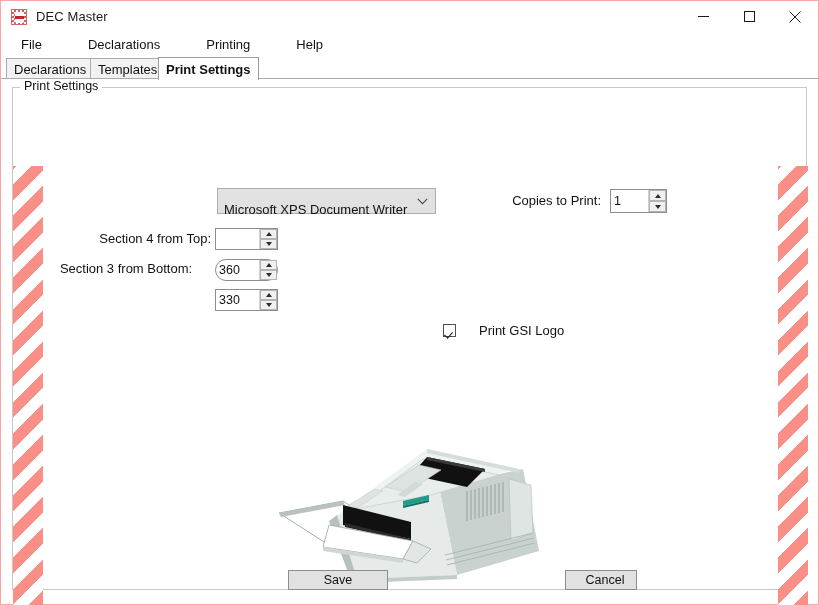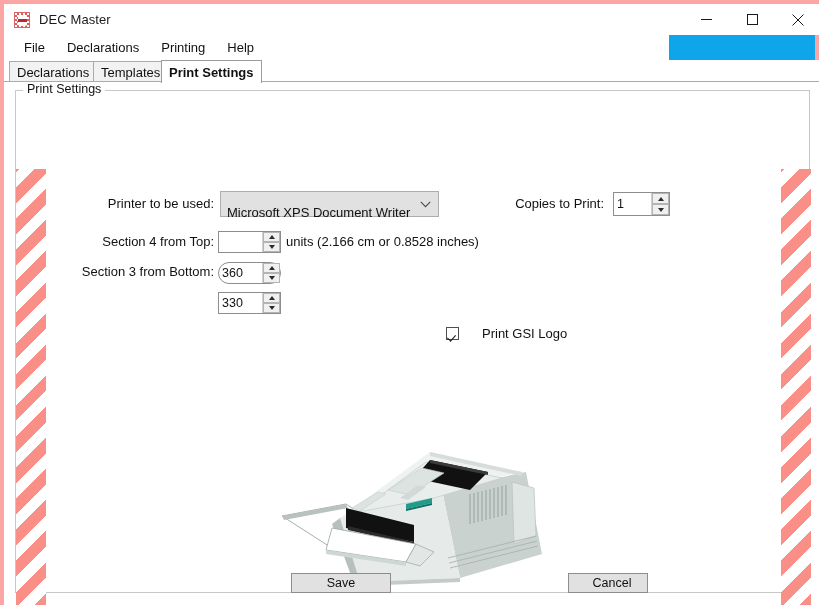--- a/index.html
+++ b/index.html
@@ -4,21 +4,21 @@
 <style>
   html,body{margin:0;padding:0;}
   body{
     width:819px;height:605px;overflow:hidden;
     background:#ffffff;
     font-family:"Liberation Sans", sans-serif;
     -webkit-font-smoothing:antialiased;
   }
   #app{
     position:relative;width:819px;height:605px;box-sizing:border-box;
-    border:4px solid #fca5a5;background:#0ea5e9;
+    border:1px solid #fca5a5;background:#eab308;
   }
 
   
   .titlebar{
     position:absolute;left:0;top:0;width:817px;height:31px;
     background:#ffffff;display:flex;align-items:center;
   }
   .app-icon{
     width:16px;height:16px;margin-left:10px;margin-right:9px;
     position:relative;flex:none;
@@ -37,23 +37,24 @@
   }
   .winbtns{position:absolute;right:0;top:0;height:31px;display:flex;}
   .winbtn{
     width:46px;height:31px;display:flex;align-items:center;justify-content:center;
     background:#ffffff;
   }
   .winbtn svg{display:block;}
 
   
   .menubar{
-    position:absolute;left:0;top:31px;width:665px;height:25px;
+    position:absolute;left:0;top:31px;width:817px;height:25px;
     background:#ffffff;display:flex;align-items:center;padding-left:9px;
     box-sizing:border-box;
+    gap:24px;
   }
   .menuitem{
     font-size:13px;color:#111111;padding:3px 11px;line-height:15px;
   }
 
   
   .tabstrip{
     position:absolute;left:0;top:56px;width:817px;height:22px;
     background:#ffffff;
   }
@@ -160,21 +161,21 @@
   .checkrow .ctext{font-size:13px;color:#111111;margin-left:23px;white-space:nowrap;}
 
   
   .btn{
     position:absolute;height:20px;box-sizing:border-box;
     border:1px solid #8d8d8d;background:#e1e1e1;
     display:flex;align-items:center;justify-content:center;
     font-size:12.5px;color:#111111;z-index:5;
   }
   #btnSave{left:287px;top:569px;width:100px;}
-  #btnCancel{left:564px;top:569px;width:80px;padding-left:8px;}
+  #btnCancel{left:564px;top:569px;width:72px;padding-left:8px;}
 
   
   .printer{position:absolute;left:270px;top:350px;width:300px;height:165px;z-index:3;}
 </style>
 </head>
 <body>
 
 <div id="app">
 
   <div class="titlebar">
@@ -276,21 +277,20 @@
           <line x1="175" y1="131" x2="263" y2="109"></line>
           <line x1="176" y1="136" x2="264" y2="114"></line>
         </g>
 
         <polygon points="86,150 186,146 186,150 86,154" fill="#c3ccc9"></polygon>
       </svg>
     </div>
 
     <div class="form">
 
-      <div class="lbl" style="left:40px;top:114px;width:170px;">Printer to be used:</div>
 
       <div class="combo">
         <div class="val">Microsoft XPS Document Writer</div>
         <div class="chev">
           <svg width="11" height="7" viewBox="0 0 11 7">
             <polyline points="0.8,0.8 5.5,5.6 10.2,0.8" fill="none" stroke="#4a4a4a" stroke-width="1.1"></polyline>
           </svg>
         </div>
       </div>
 
@@ -312,23 +312,22 @@
         <div class="val">370</div>
         <div class="btns">
           <div>
               <span class="arw up"></span>
             </div>
           <div>
               <span class="arw dn"></span>
             </div>
         </div>
       </div>
-      <div class="units" style="left:282px;top:152px;">units (2.166 cm or 0.8528 inches)</div>
-
-      <div class="lbl" style="left:40px;top:182px;width:170px;">Section 3 from Bottom:</div>
+
+      <div class="lbl" style="left:40px;top:182px;width:170px;text-align:center;">Section 3 from Bottom:</div>
       <div class="spin" style="left:214px;top:180px;border-radius:11px;">
         <div class="val">360</div>
         <div class="btns">
           <div>
               <span class="arw up"></span>
             </div>
           <div>
               <span class="arw dn"></span>
             </div>
         </div>

